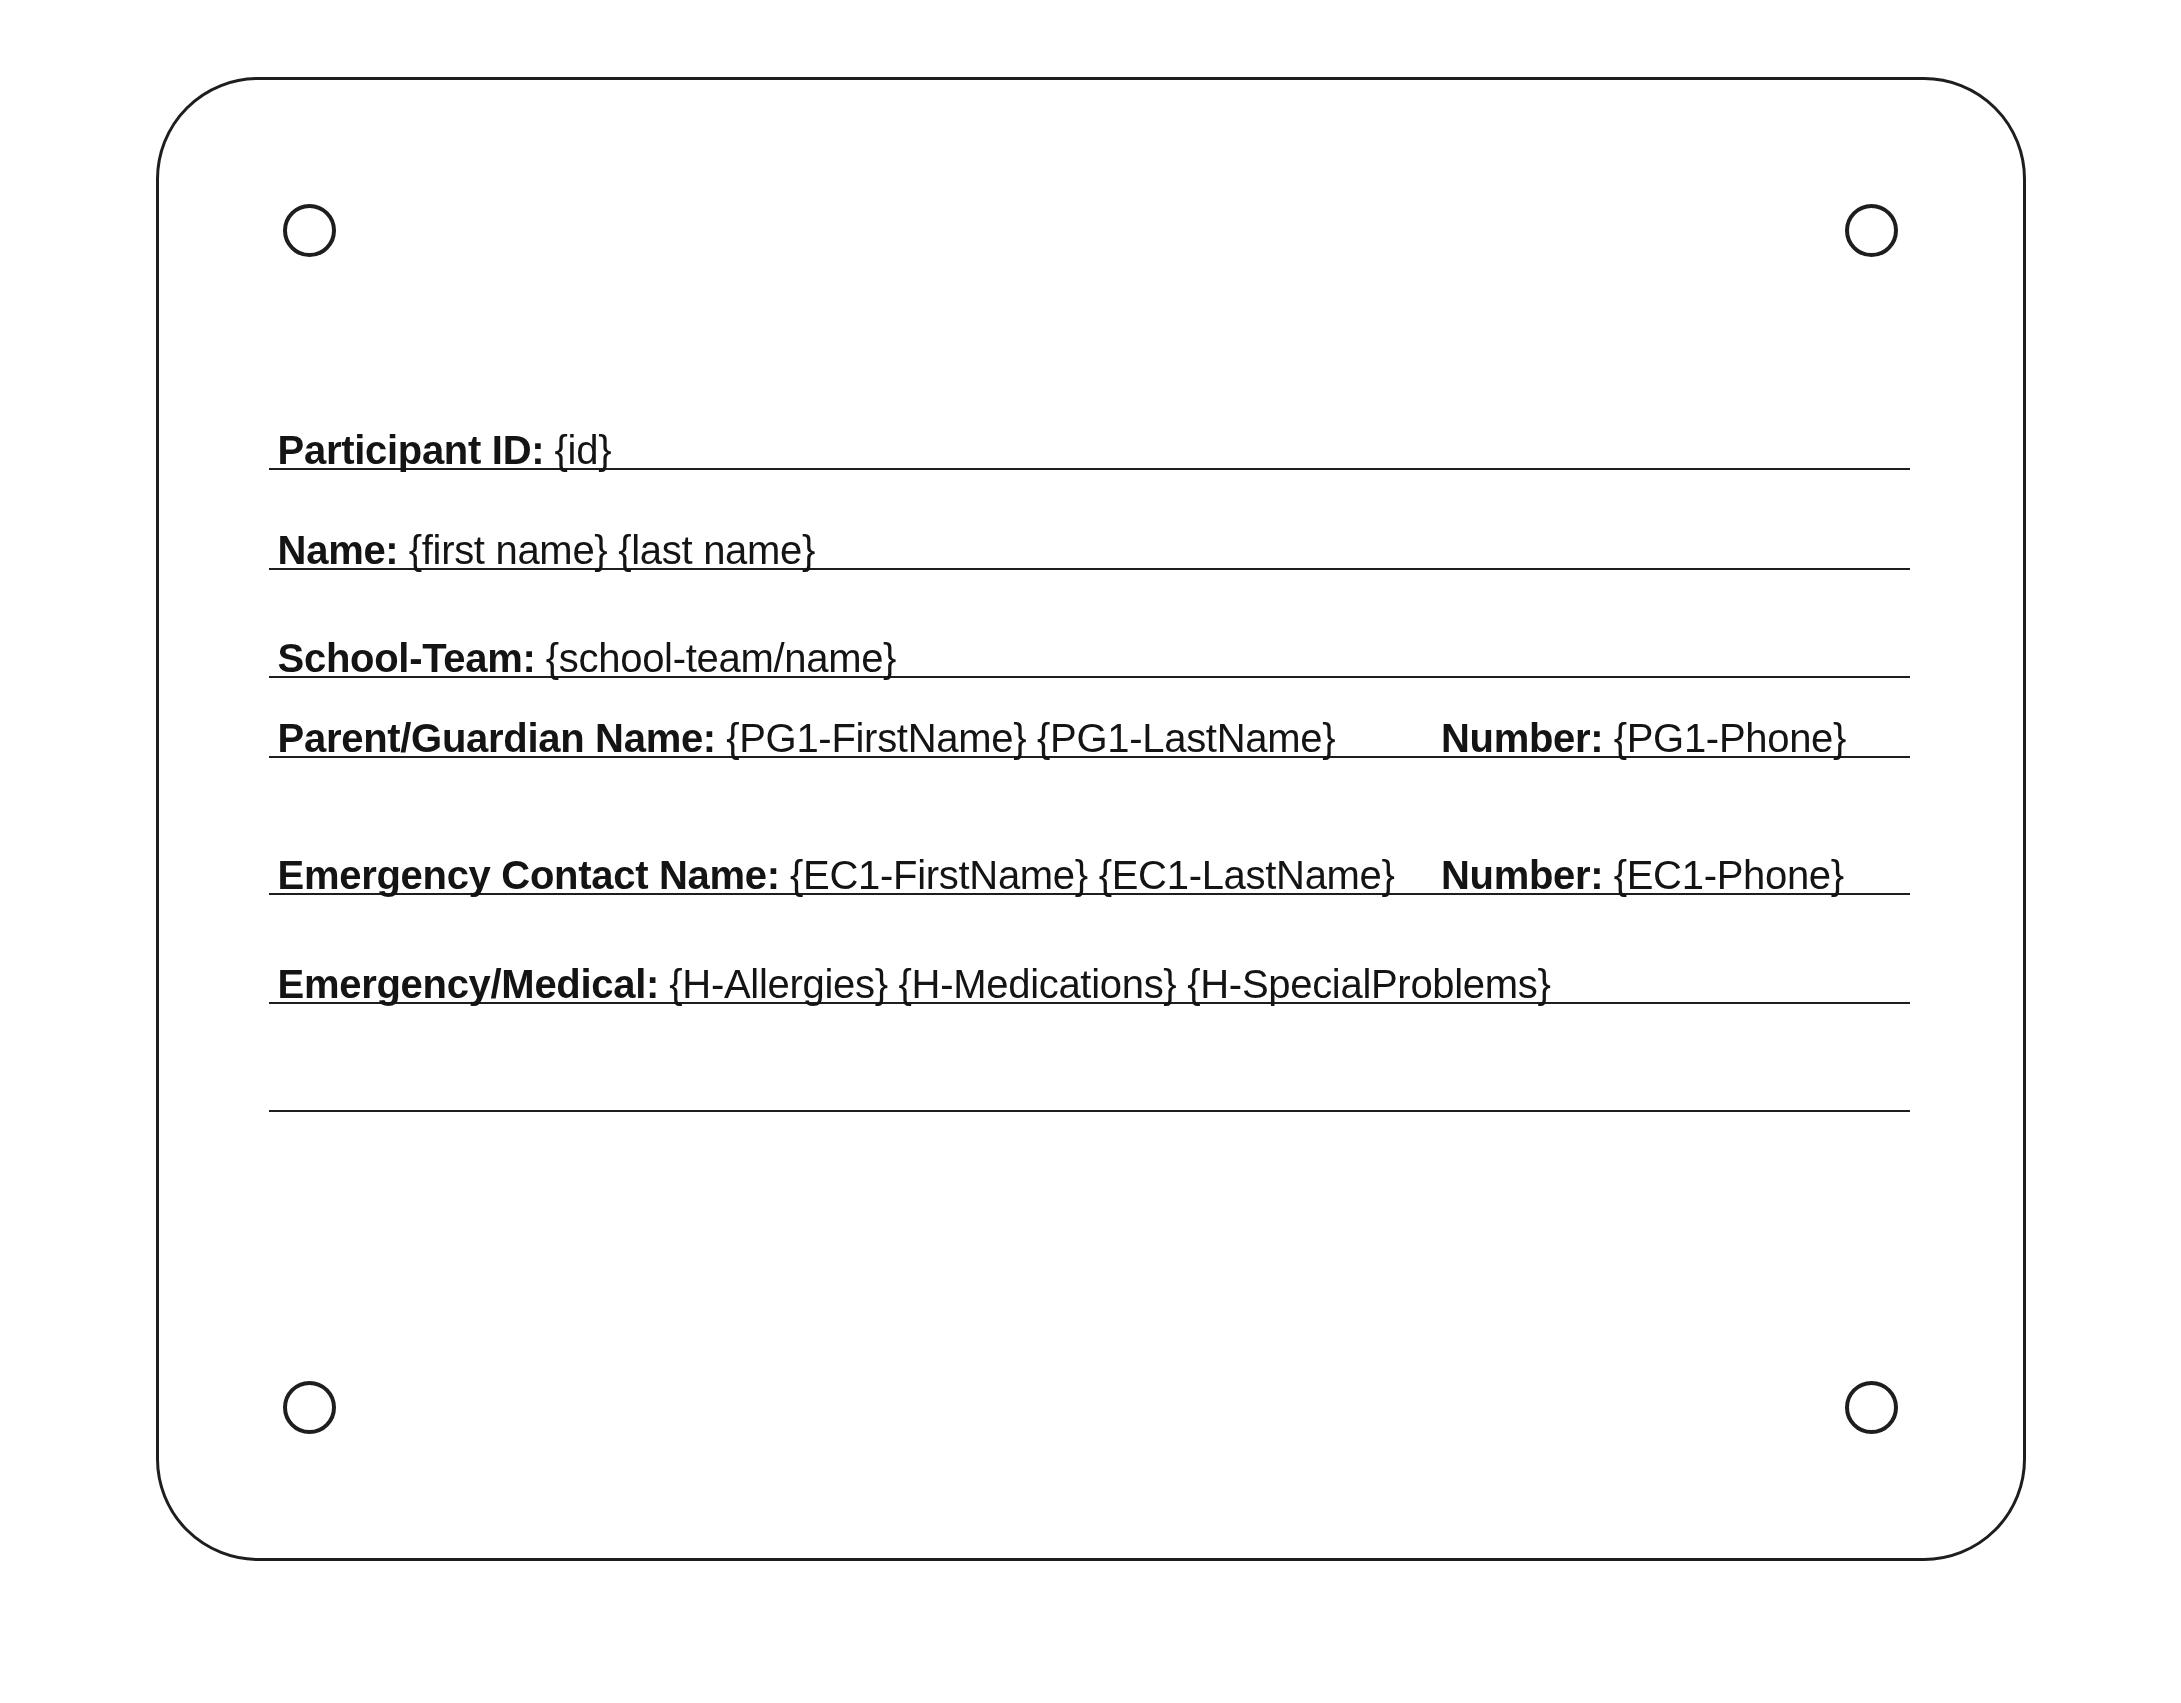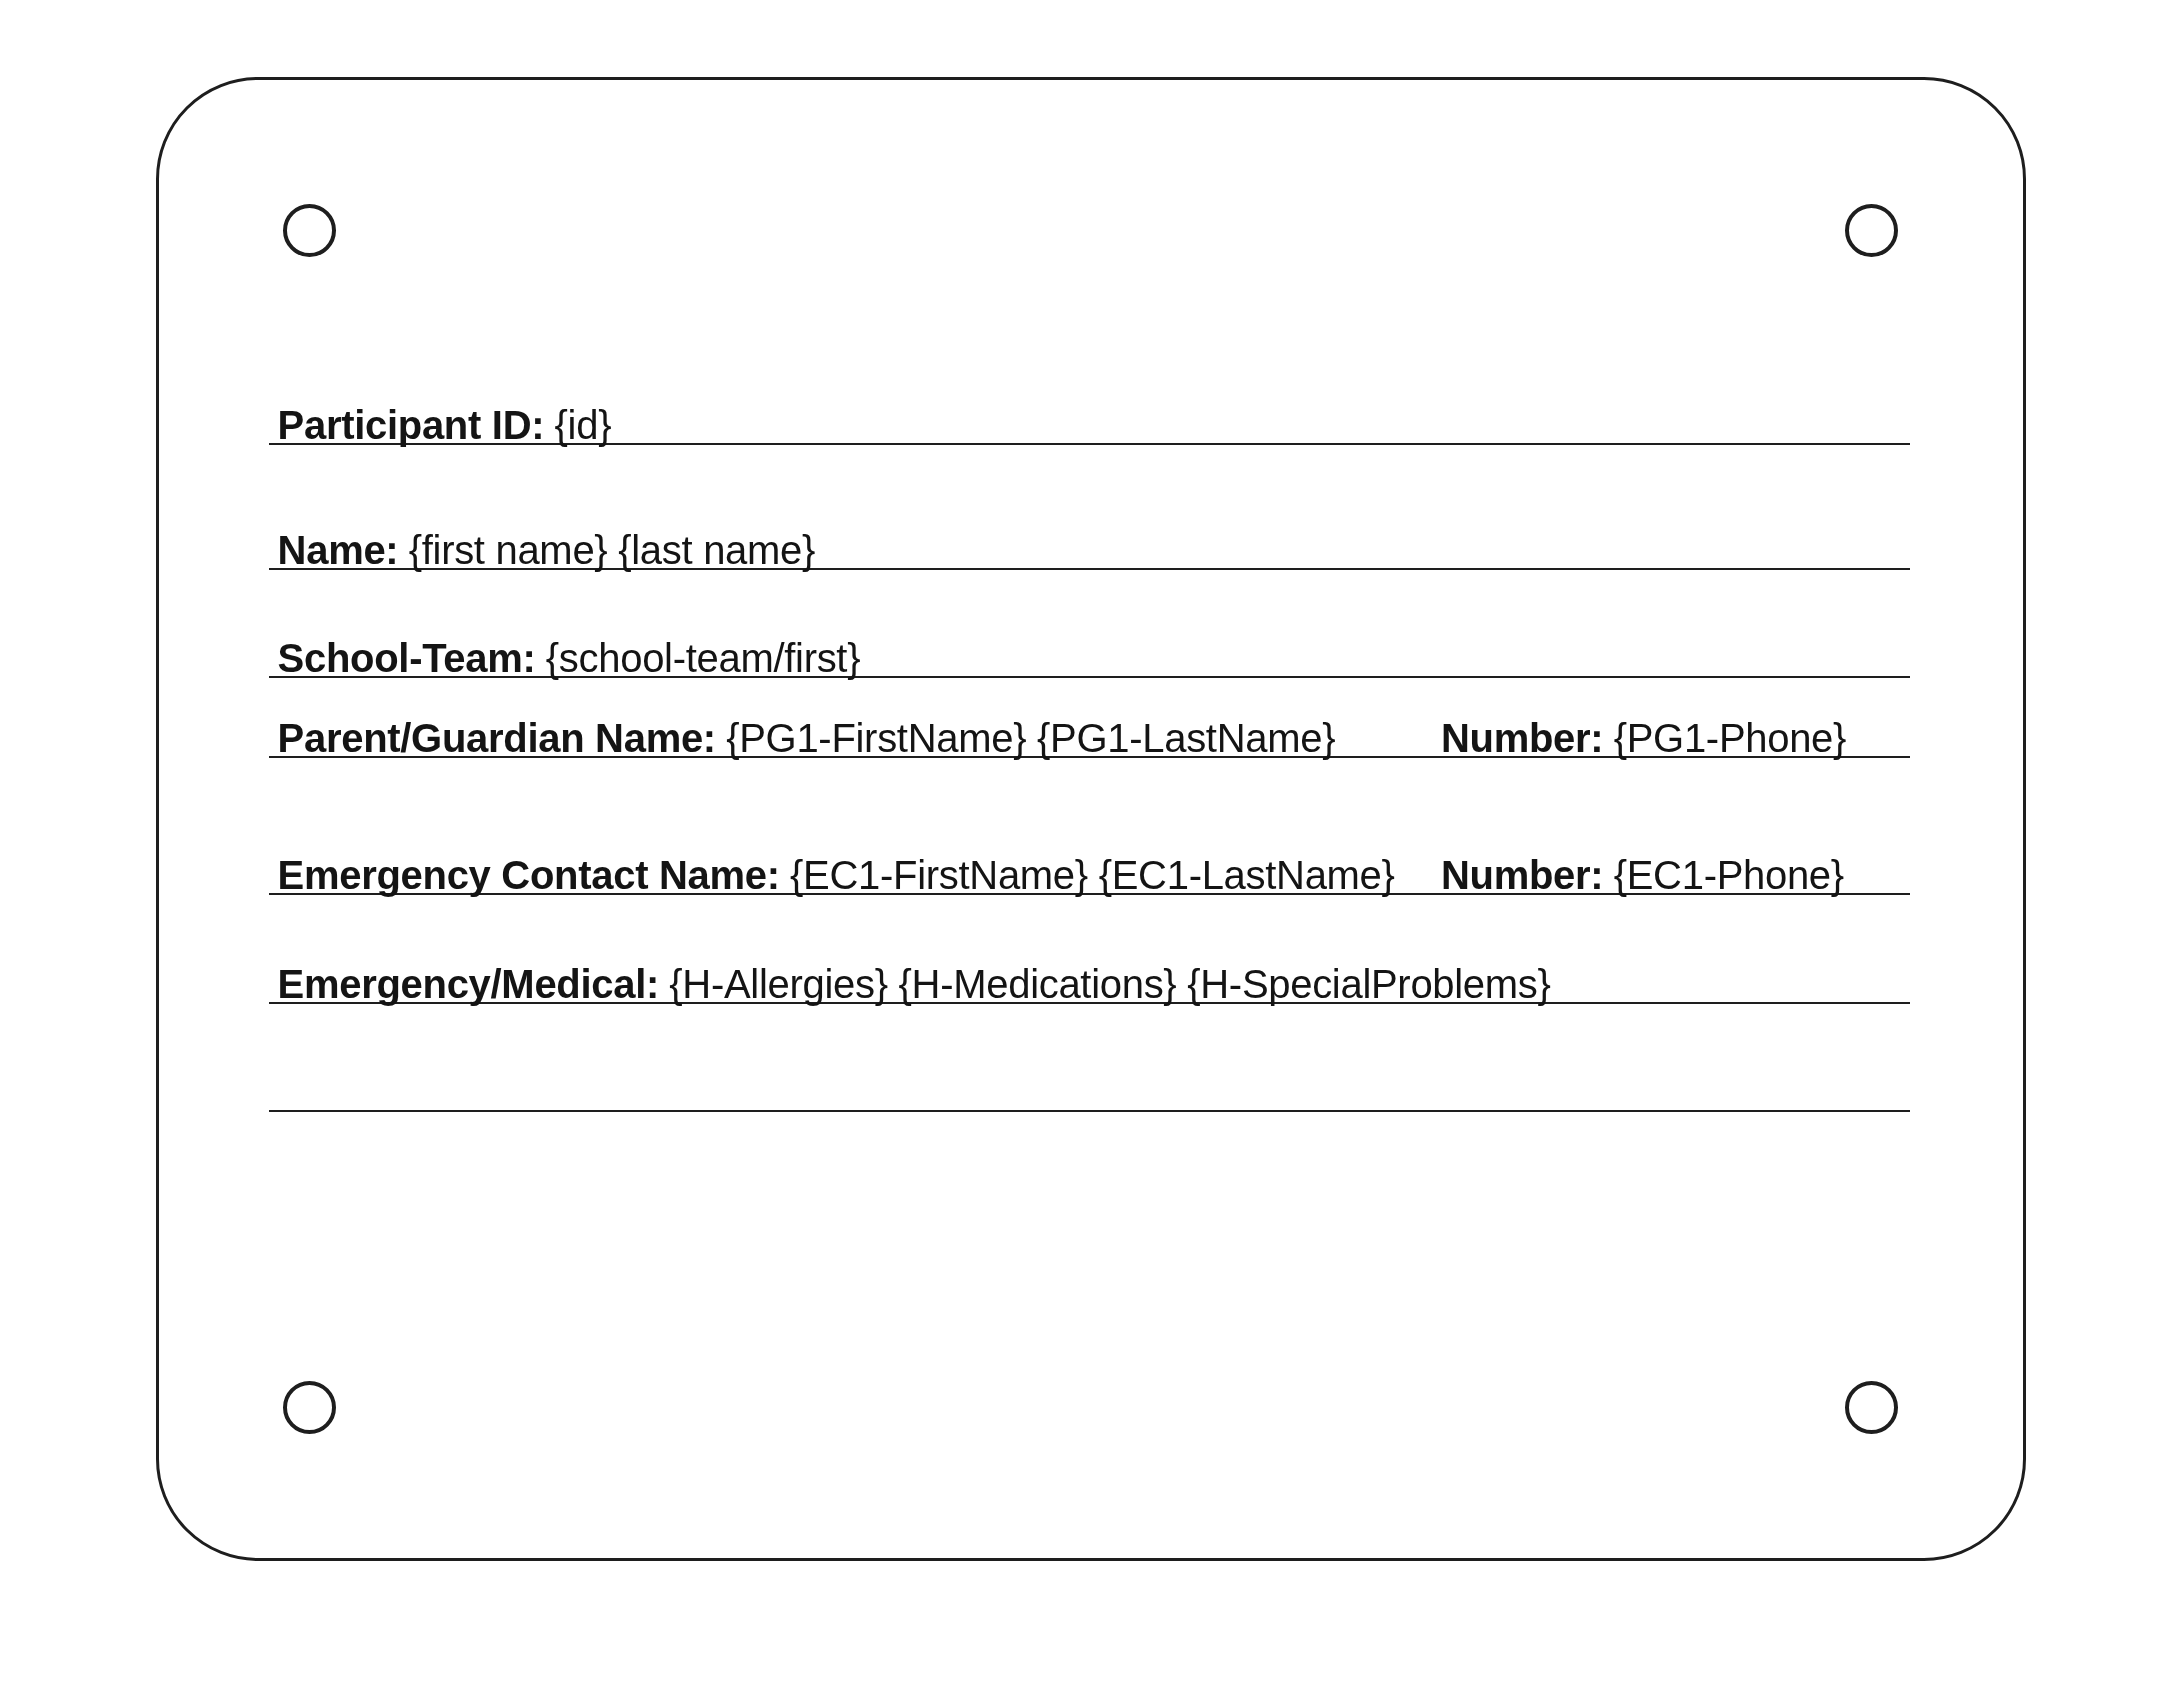--- a/index.html
+++ b/index.html
@@ -45,21 +45,21 @@
   .hole.bl { left: 124px;  top: 1301px; }
   .hole.br { left: 1686px; top: 1301px; }
 
   .field-row {
     position: absolute;
     left: 110px;
     width: 1641px;
     height: 60px;
     border-bottom: 2.6px solid #1e1e1e;
   }
-  .field-row.r1 { top: 303px; }
+  .field-row.r1 { top: 328px; }
   .field-row.r2 { top: 428px; }
   .field-row.r3 { top: 536px; }
   .field-row.r4 { top: 616px; }
   .field-row.r5 { top: 753px; }
   .field-row.r6 { top: 862px; }
   .field-row.r7 { top: 970px; }
 
   .row-text {
     position: absolute;
     left: 8.6px;
@@ -94,21 +94,21 @@
 
     <div class="field-row r1">
       <span class="row-text"><span class="lbl">Participant ID:</span><span class="val">{id}</span></span>
     </div>
 
     <div class="field-row r2">
       <span class="row-text"><span class="lbl">Name:</span><span class="val">{first name} {last name}</span></span>
     </div>
 
     <div class="field-row r3">
-      <span class="row-text"><span class="lbl">School-Team:</span><span class="val">{school-team/first}</span></span>
+      <span class="row-text"><span class="lbl">School-Team:</span><span class="val">{school-team/name}</span></span>
     </div>
 
     <div class="field-row r4">
       <span class="row-text"><span class="lbl">Parent/Guardian Name:</span><span class="val">{PG1-FirstName} {PG1-LastName}</span></span>
       <span class="num-group"><span class="lbl">Number:</span><span class="val">{PG1-Phone}</span></span>
     </div>
 
     <div class="field-row r5">
       <span class="row-text"><span class="lbl">Emergency Contact Name:</span><span class="val">{EC1-FirstName} {EC1-LastName}</span></span>
       <span class="num-group"><span class="lbl">Number:</span><span class="val">{EC1-Phone}</span></span>

